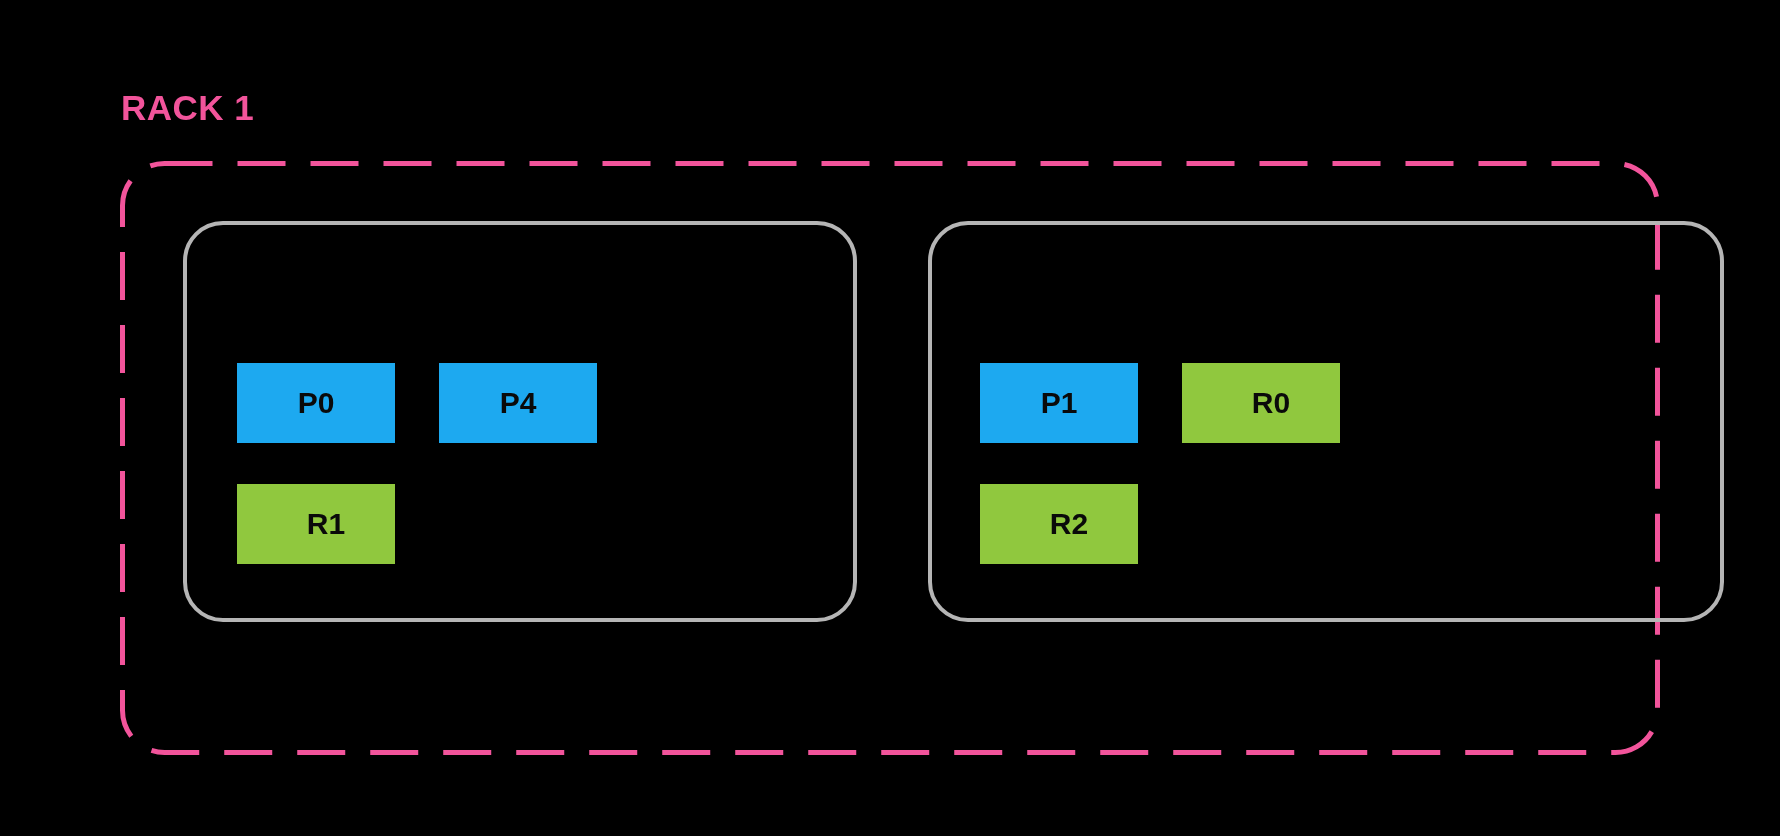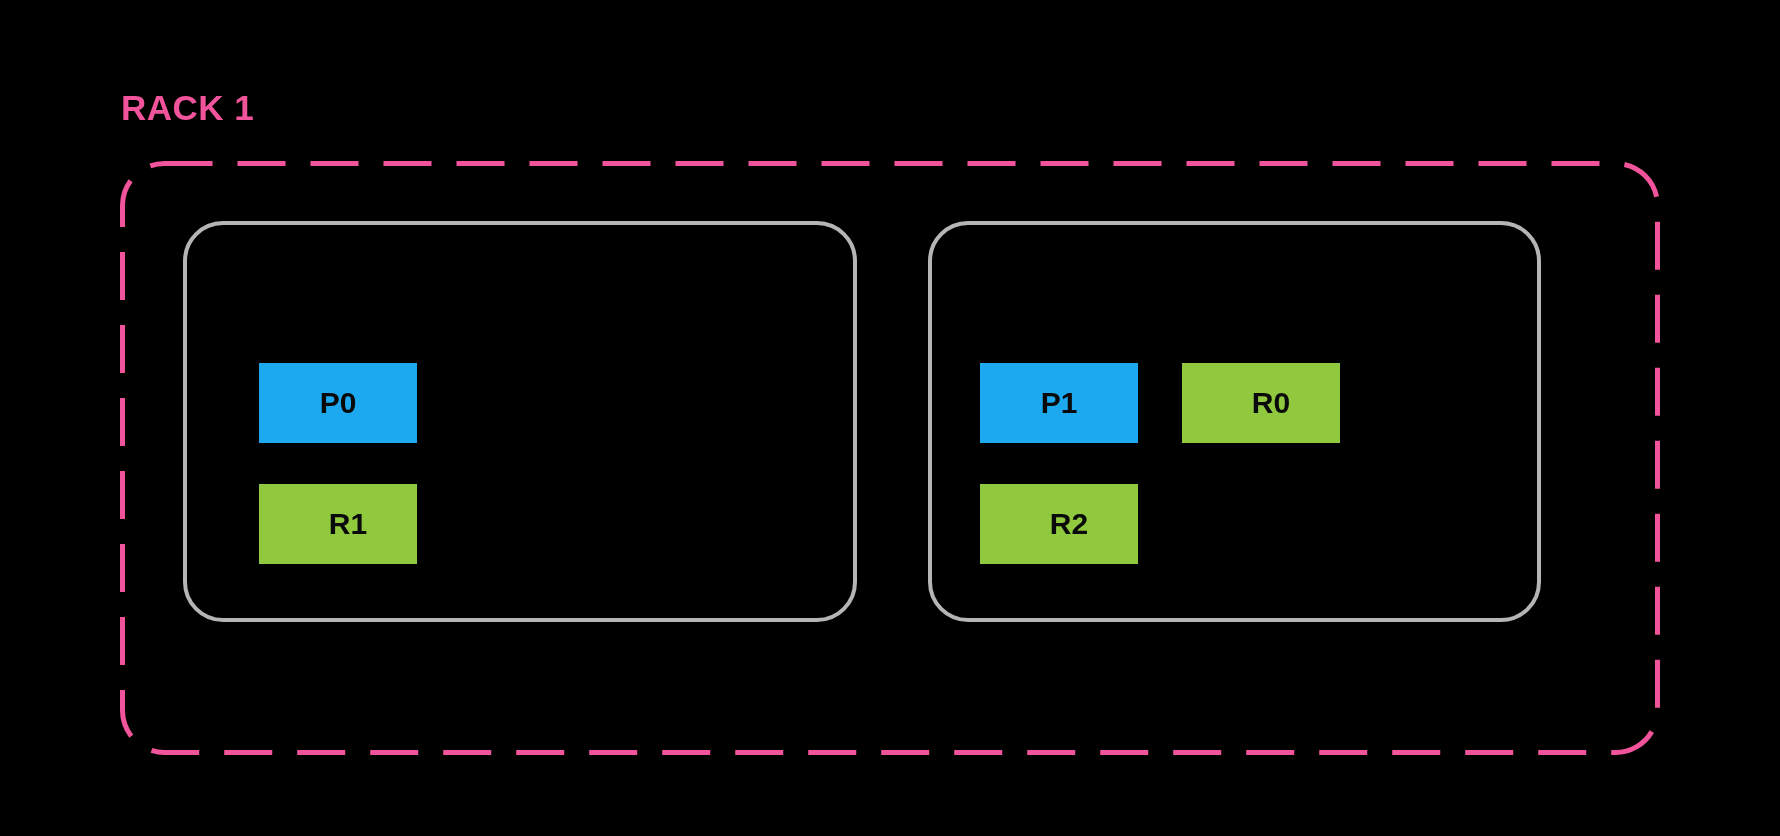--- a/index.html
+++ b/index.html
@@ -36,29 +36,29 @@
   }
   .node{
     position:absolute;
     top:221px;
     height:401px;
     border:4px solid var(--node-border-gray);
     border-radius:40px;
     background:transparent;
   }
   .node-left{left:183px;width:674px;}
-  .node-right{left:928px;width:613px;}
+  .node-right{left:928px;width:796px;}
   .rows{
     position:absolute;
     top:138px;
     display:flex;
     flex-direction:column;
     gap:41px;
   }
-  .node-left .rows{left:72px;text-align:right;}
+  .node-left .rows{left:50px;text-align:right;}
   .node-right .rows{left:48px;}
   .row{display:flex;gap:44px;}
   .box{
     width:158px;
     height:80px;
     display:flex;
     align-items:center;
     justify-content:center;
     font-size:30px;
     font-weight:bold;
@@ -75,20 +75,21 @@
   <svg class="rack-boundary-svg" viewBox="0 0 1780 836" xmlns="http://www.w3.org/2000/svg">
     <rect x="122.5" y="163.5" width="1535" height="589" rx="42" ry="42"></rect>
   </svg>
 
   <div class="rack-label">RACK 1</div>
 
   <div class="node node-left">
     <div class="rows">
       <div class="row">
         <div class="box primary">P0</div>
+        <div class="box primary">P4</div>
       </div>
       <div class="row">
         <div class="box replica">R1</div>
       </div>
     </div>
   </div>
 
   <div class="node node-right">
     <div class="rows">
       <div class="row">

